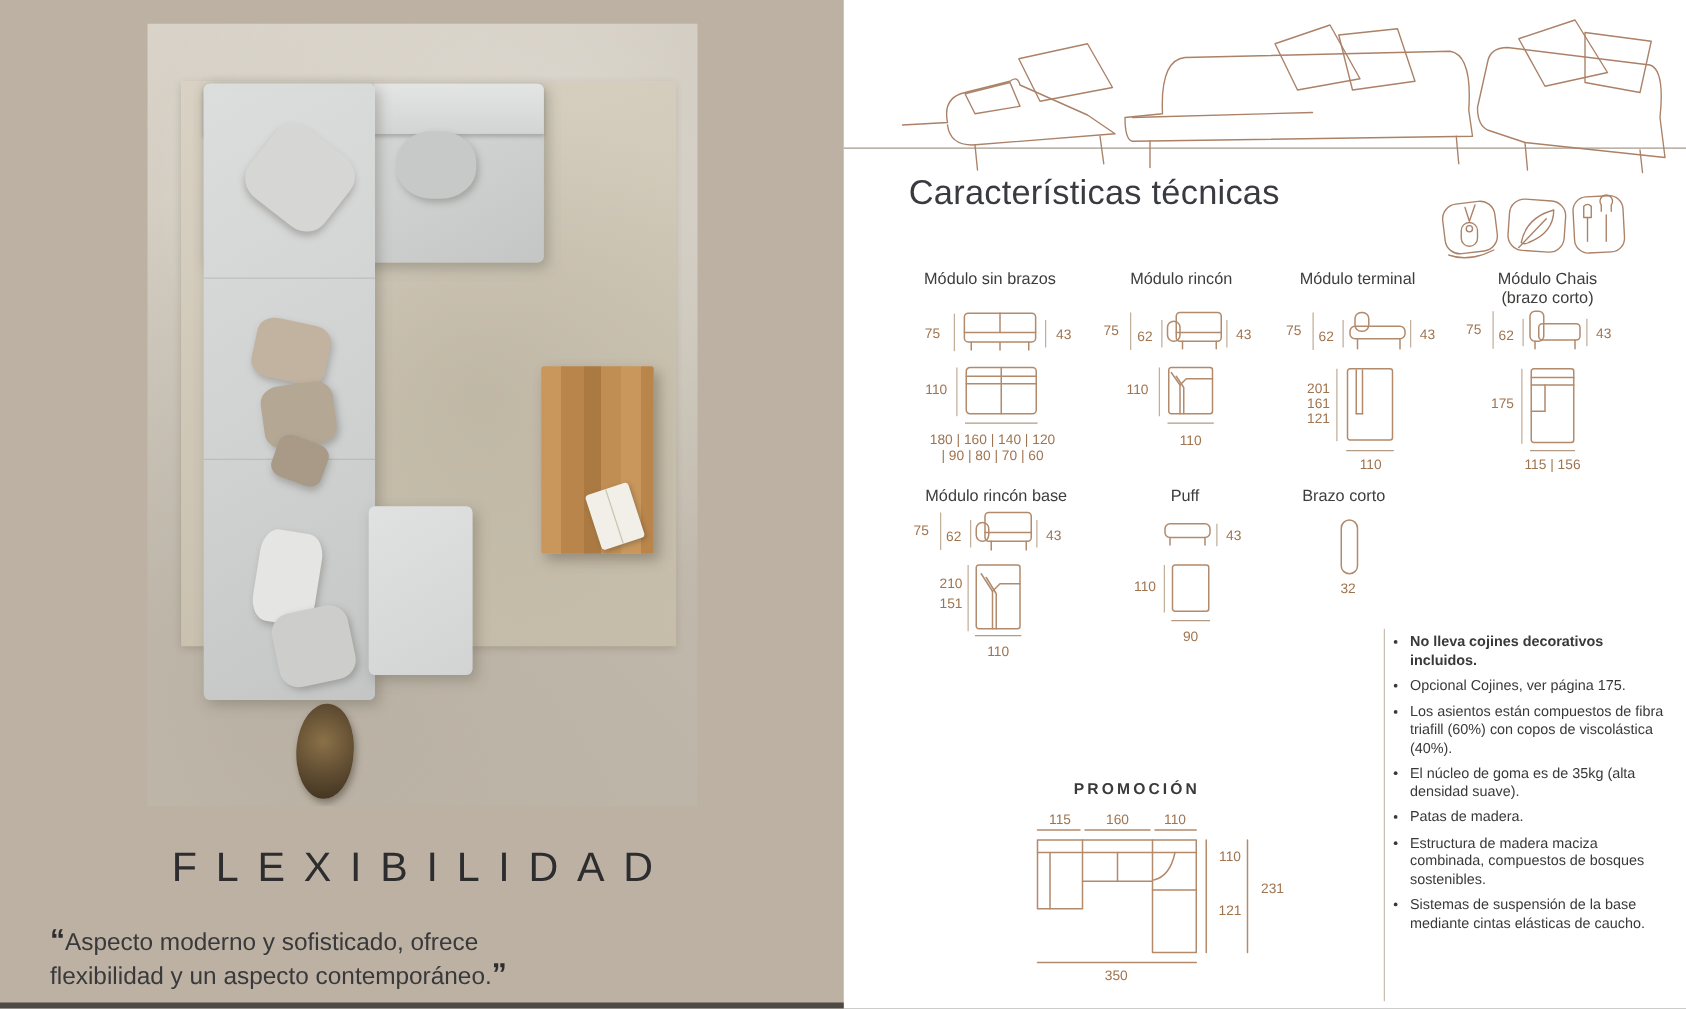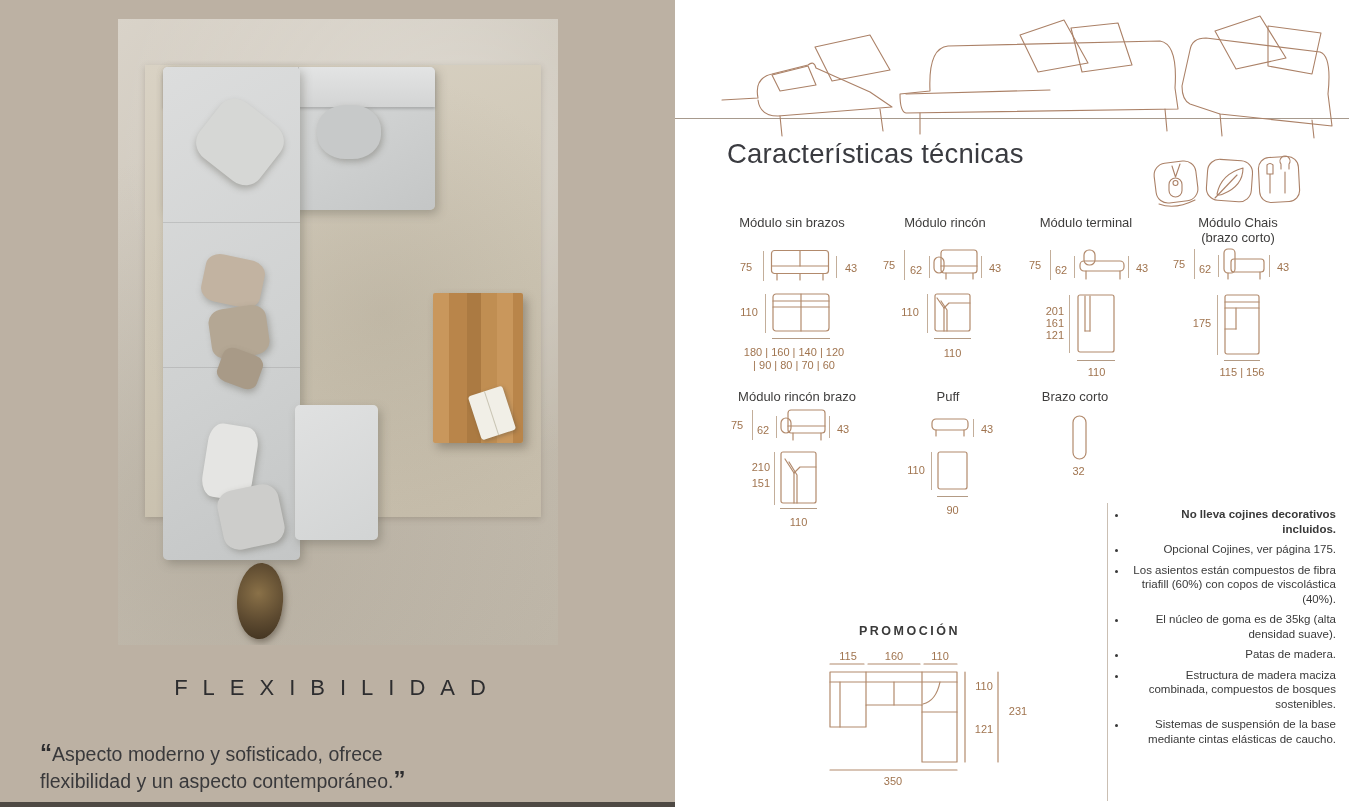--- a/index.html
+++ b/index.html
@@ -28,39 +28,39 @@
          background:repeating-linear-gradient(90deg,#c9975c 0 16px,#b9854a 16px 34px,#ab7a42 34px 48px,#c08e52 48px 64px);
          box-shadow:4px 5px 10px rgba(80,70,55,.4);}
   #book{position:absolute;left:356px;top:371px;width:36px;height:46px;background:#f1efe7;
         border-radius:3px;transform:rotate(-18deg);box-shadow:1px 2px 4px rgba(80,70,55,.4);}
   #book:after{content:"";position:absolute;left:17px;top:0;width:1px;height:100%;background:#c9c5b4;}
   #log{position:absolute;left:119px;top:544px;width:46px;height:76px;transform:rotate(6deg);
        border-radius:48% 52% 46% 54%;
        background:radial-gradient(circle at 45% 40%,#8a7148,#5d4a30 55%,#3c2f1e);
        box-shadow:2px 3px 6px rgba(70,60,45,.5);}
   #flex-title{position:absolute;left:0;top:675px;width:675px;text-align:center;
-      font-size:22px;letter-spacing:15px;color:#2d2d2f;font-weight:400;}
+      font-size:33px;letter-spacing:15px;color:#2d2d2f;font-weight:400;}
   #quote{position:absolute;left:40px;top:740px;width:595px;text-align:left;
       font-size:19.5px;line-height:25px;color:#39393b;}
   .qmark{font-weight:700;font-size:24px;color:#2d2d2f;}
   
   #floor-line{position:absolute;left:675px;top:118px;width:674px;height:1px;background:#a79a8d;}
   #heading{position:absolute;left:727px;top:139px;font-size:27.5px;line-height:30px;
       color:#3a3b40;font-weight:400;letter-spacing:.2px;}
   .mtitle{position:absolute;font-size:13px;color:#3e3d3c;text-align:center;line-height:15px;}
   .dim{position:absolute;font-size:11px;color:#a0744f;text-align:center;line-height:12px;}
   .dim.r{text-align:right;}
   .tick{position:absolute;width:1px;background:#c3ae9a;}
   .dimline{position:absolute;height:1px;background:#b39b85;}
   svg.diag{position:absolute;overflow:visible;}
   svg.diag *{stroke:#b28a6c;fill:none;stroke-width:1.2;stroke-linecap:round;stroke-linejoin:round;}
   svg.sketch *{stroke:#ab8167;fill:none;stroke-width:1.1;stroke-linecap:round;stroke-linejoin:round;}
   
   #notes{position:absolute;left:1107px;top:503px;width:228px;height:298px;border-left:1px solid #cabfb3;}
-  #notes ul{margin:4px 0 0 0;padding:0 0 0 20px;text-align:right;}
+  #notes ul{margin:4px 0 0 0;padding:0 0 0 20px;}
   #notes li{font-size:11.5px;line-height:14.5px;color:#393939;margin-bottom:6px;}
   #notes li.bold{font-weight:700;}
   
   #promo{position:absolute;left:822px;top:622px;width:215px;height:175px;}
   #promo-title{position:absolute;left:20px;top:2px;width:135px;text-align:center;
       font-size:12.5px;font-weight:700;letter-spacing:2.5px;color:#3a3a3a;}
   .pdim{position:absolute;font-size:11px;color:#a0744f;text-align:center;width:36px;}
 </style>
 </head>
 <body>
@@ -243,21 +243,21 @@
   <svg class="diag" style="left:1224px;top:294px;" width="36" height="61">
     <rect x="1" y="1" width="34" height="59" rx="2"></rect>
     <line x1="1" y1="8" x2="35" y2="8"></line>
       <line x1="1" y1="14" x2="35" y2="14"></line>
     <line x1="12" y1="14" x2="12" y2="35"></line>
       <line x1="1" y1="35" x2="12" y2="35"></line>
   </svg>
   <div class="dimline" style="left:1224px;top:360px;width:36px;"></div>
   <div class="dim" style="left:1197px;top:366px;width:90px;">115 | 156</div>
 
-  <div class="mtitle" style="left:722px;top:389px;width:150px;">Módulo rincón brazo</div>
+  <div class="mtitle" style="left:722px;top:389px;width:150px;">Módulo rincón base</div>
   <div class="dim" style="left:726px;top:419px;width:22px;">75</div>
   <div class="tick" style="left:752px;top:410px;height:30px;"></div>
   <div class="dim" style="left:753px;top:424px;width:20px;">62</div>
   <div class="tick" style="left:776px;top:416px;height:22px;"></div>
   <svg class="diag" style="left:780px;top:408px;" width="46" height="33">
     <rect x="1" y="10" width="10" height="15" rx="5"></rect>
     <rect x="8" y="2" width="37" height="23" rx="3"></rect>
     <line x1="8" y1="18" x2="45" y2="18"></line>
     <line x1="13" y1="25" x2="13" y2="32"></line>
       <line x1="41" y1="25" x2="41" y2="32"></line>

